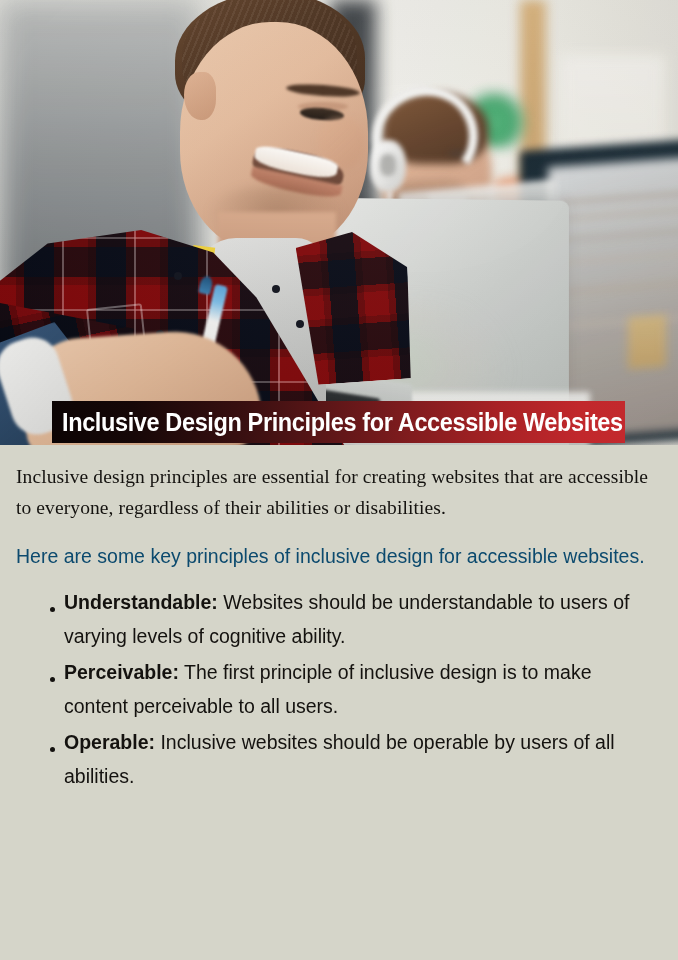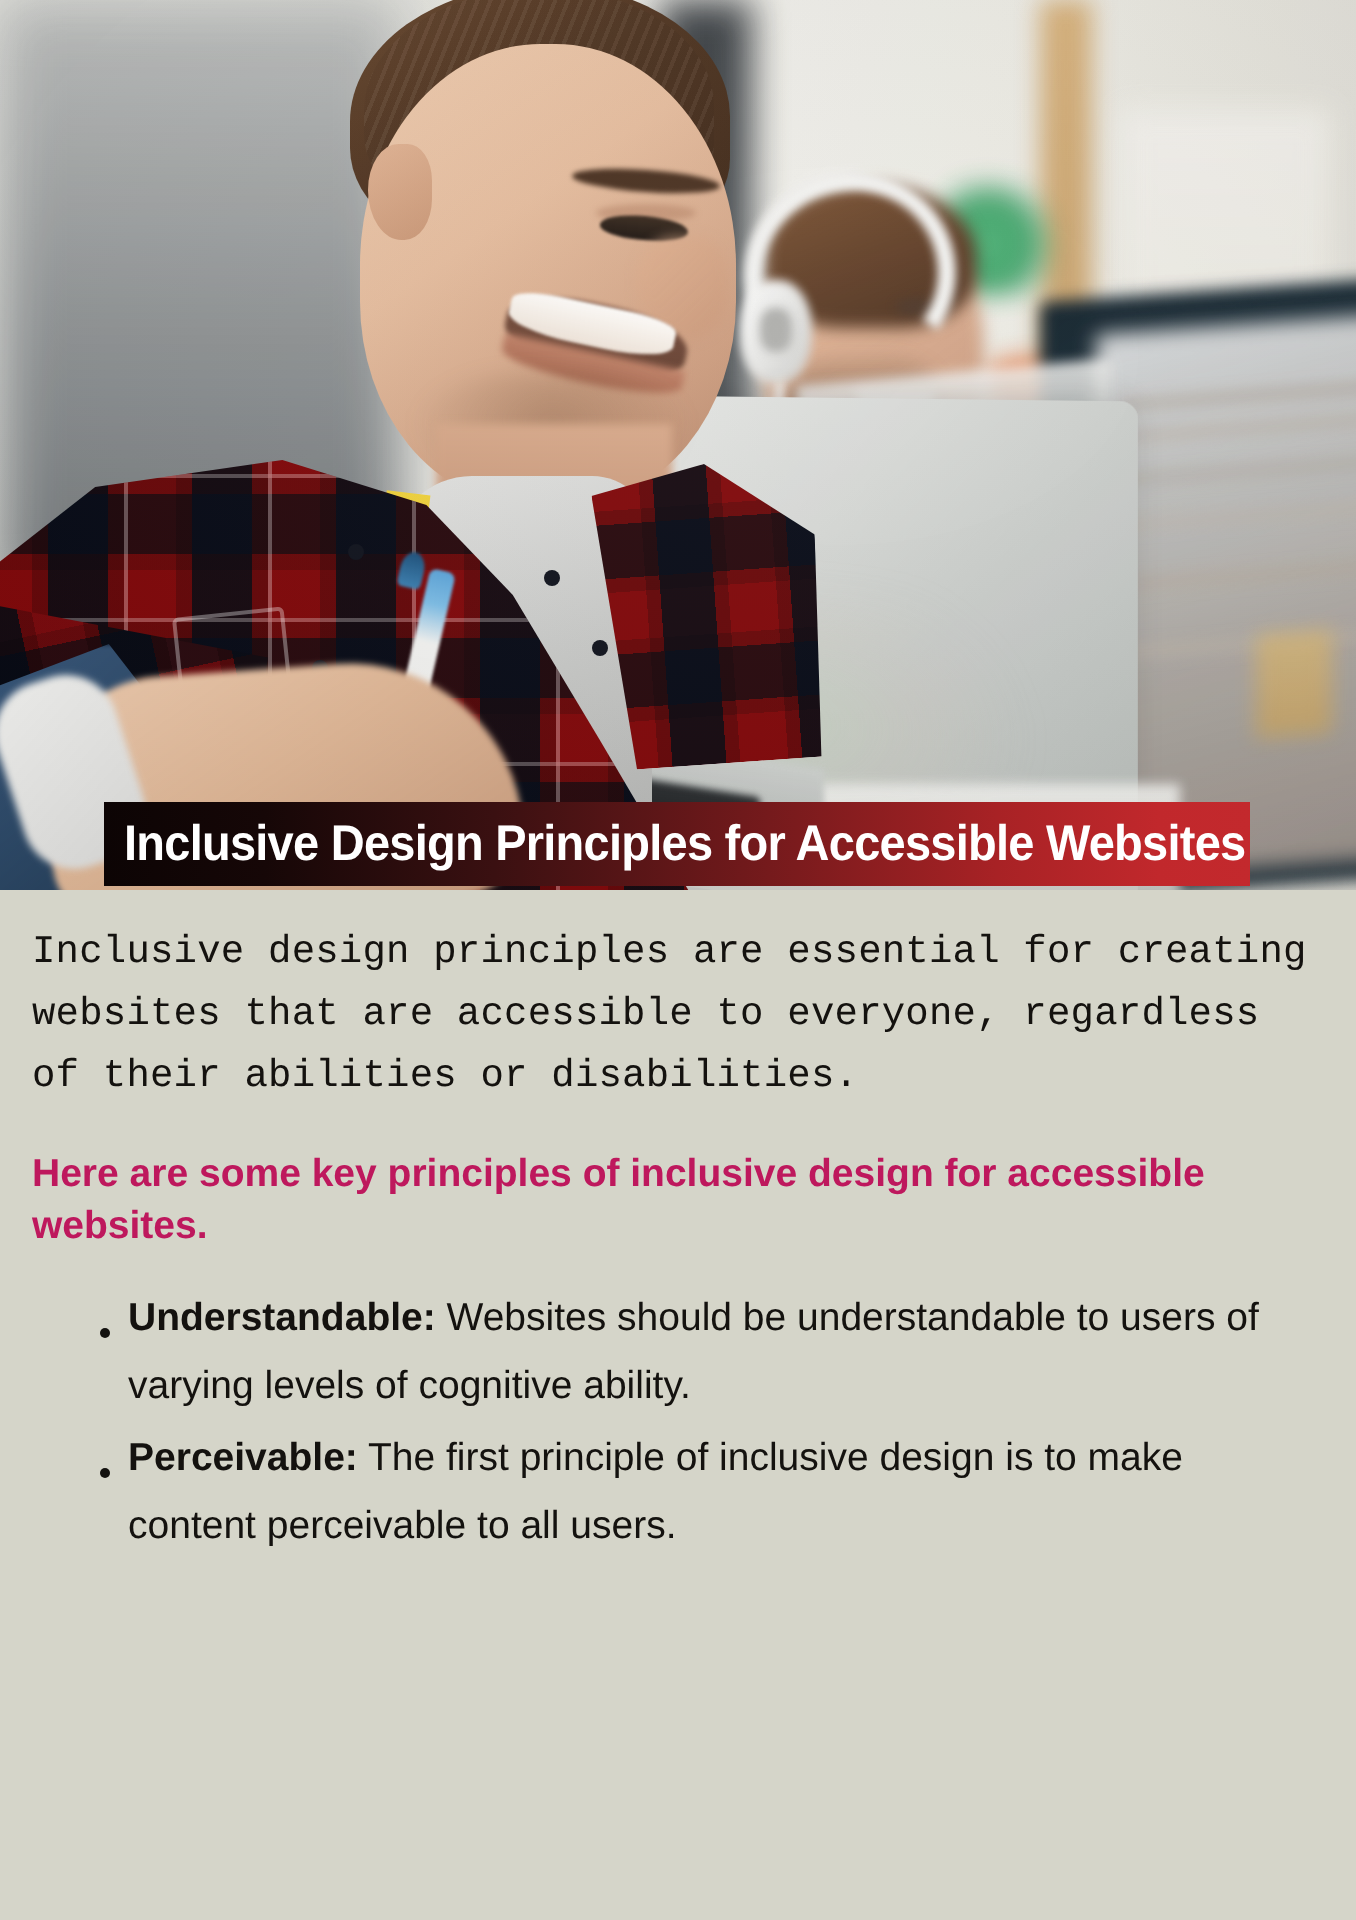--- a/index.html
+++ b/index.html
@@ -570,38 +570,38 @@
   .content {
     position: absolute;
     left: 0;
     top: 445px;
     width: 678px;
     padding: 16px 22px 0 16px;
     box-sizing: border-box;
   }
   .para {
     color: #14120f;
-    font-family: Liberation Mono, monospace;
+    font-family: Liberation Serif, serif;
     font-size: 19.5px;
     line-height: 31px;
     margin: 0 0 18px 0;
     letter-spacing: .1px;
   }
   .para.lead { margin-bottom: 20px; }
   .link {
     font-weight: bold;
     color: #000000;
     text-decoration: underline;
     text-underline-offset: 2px;
     text-decoration-thickness: 2px;
   }
   .heading {
-    color: #be185d;
+    color: #0c4a6e;
     font-family: "Liberation Sans Narrow", "Liberation Sans", sans-serif;
-    font-weight: bold;
+    font-weight: normal;
     font-size: 19.5px;
     line-height: 26px;
     margin: 0 0 16px 0;
   }
   .bullets {
     list-style: none;
     margin: 0;
     padding: 0 0 0 20px;
   }
   .bullets li {
@@ -708,16 +708,17 @@
   <div class="content">
 
     <p class="para lead">Inclusive design principles are essential for creating websites that are accessible to everyone, regardless of their abilities or disabilities.</p>
 
 
     <p class="heading">Here are some key principles of inclusive design for accessible websites.</p>
 
     <ul class="bullets">
       <li><span class="b-term">Understandable:</span><span> Websites should be understandable to users of varying levels of cognitive ability.</span></li>
       <li><span class="b-term">Perceivable:</span><span> The first principle of inclusive design is to make content perceivable to all users.</span></li>
+      <li><span class="b-term">Operable:</span><span> Inclusive websites should be operable by users of all abilities.</span></li>
     </ul>
 
   </div>
 </div>
 
 </body></html>

